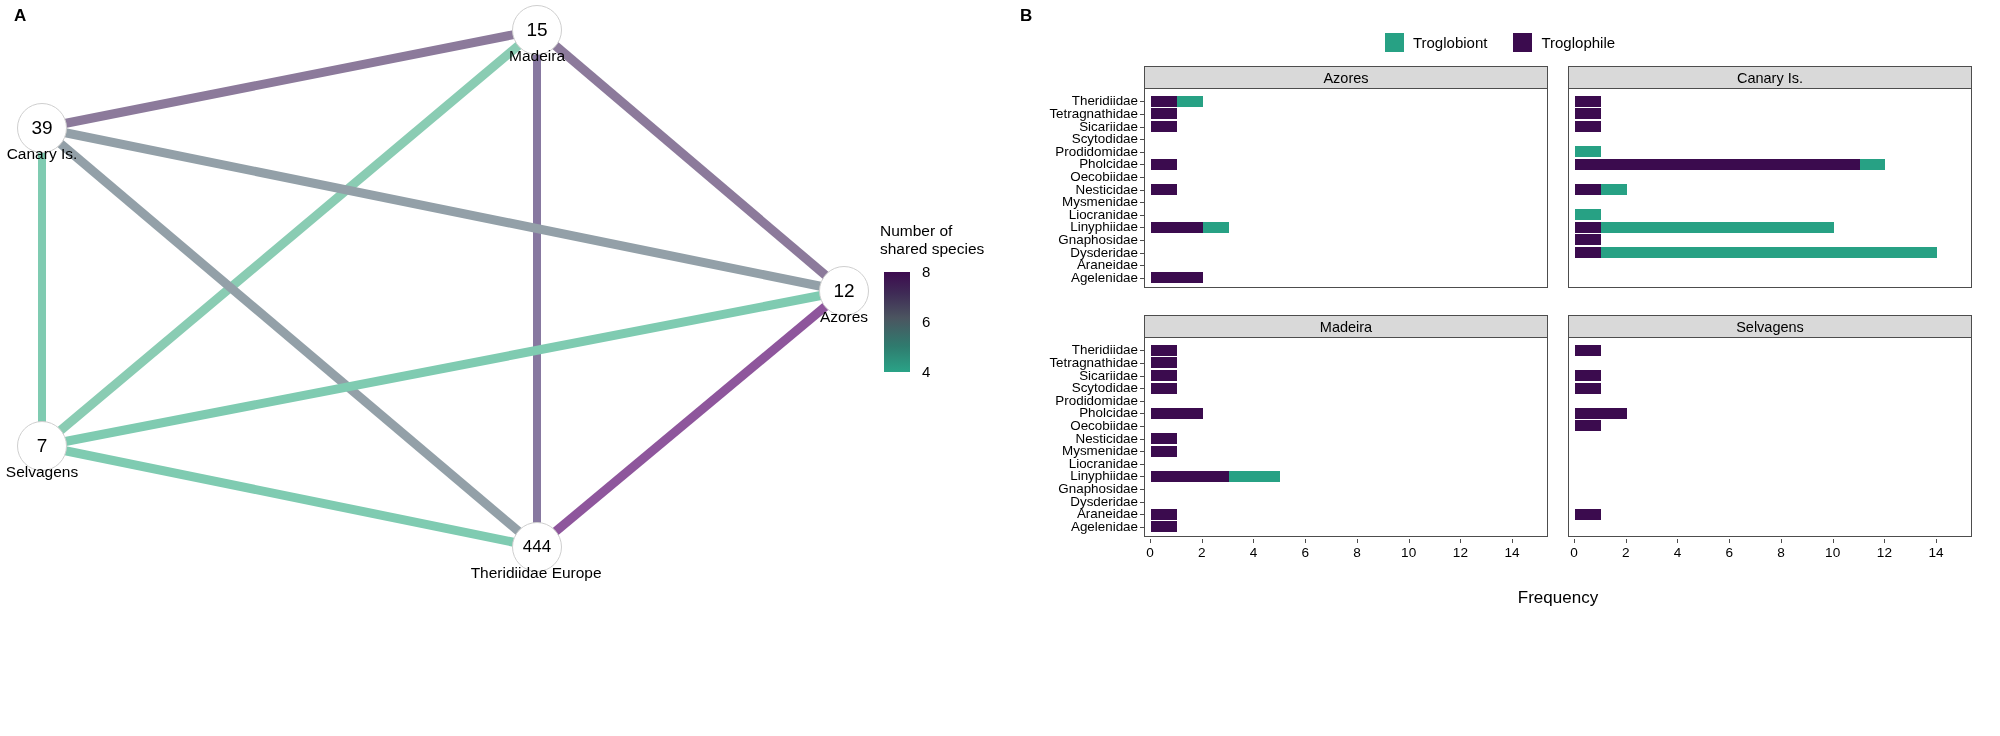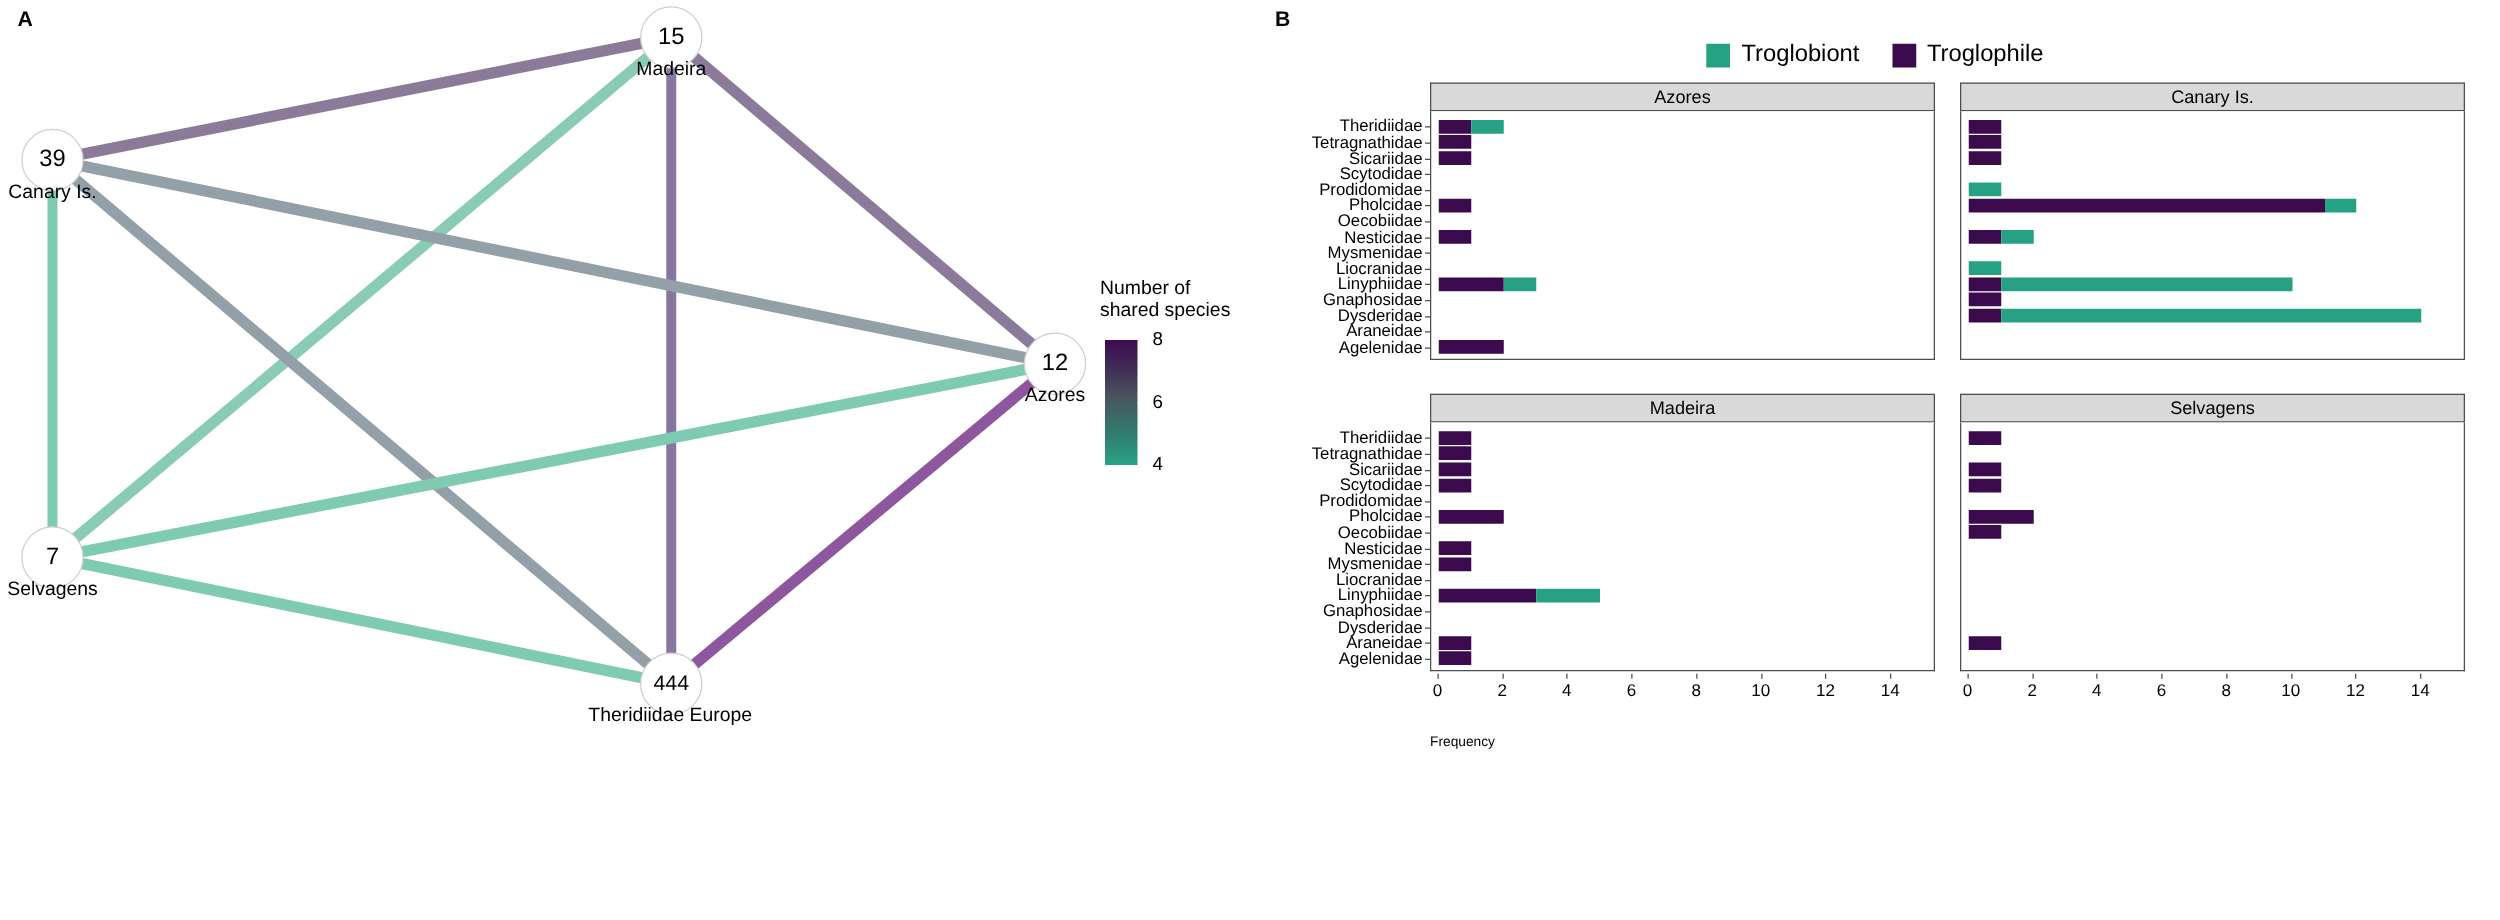--- a/index.html
+++ b/index.html
@@ -61,21 +61,21 @@
     font-size:17px; font-weight:bold; color:#000;
   }
 
   
   #legendB {
     position:absolute; left:0; top:33px; width:1000px;
     display:flex; justify-content:center; align-items:center; gap: 26px;
   }
   .legB-item { display:flex; align-items:center; gap:9px; }
   .legB-swatch { width:19px; height:19px; }
-  .legB-text { font-size:19px; color:#000; }
+  .legB-text { font-size:15px; color:#000; }
 
   
   #facets {
     position:absolute;
     left: 144px; top: 66px;
     width: 828px; height: 448px;
   }
   .facet {
     position:absolute; width:100%;
   }
@@ -105,21 +105,21 @@
 
   
   .xaxis { position:absolute; width:100%; height:28px; }
   .xtick { position:absolute; top:0; width:1px; height:4px; background:#4d4d4d; }
   .xticklab {
     position:absolute; top:6px; font-size:13.6px; color:#000;
     transform: translateX(-50%);
   }
   #xaxis-title {
     position:absolute; left:144px; width:828px; top: 588px;
-    text-align:left; font-size:11px; color:#000;
+    text-align:center; font-size:17px; color:#000;
   }
 </style>
 </head>
 <body>
 
 <div id="root">
 
   <div id="panelA">
     <div id="panelA-label">A</div>
     <svg id="netsvg" viewBox="0 0 1000 736">

